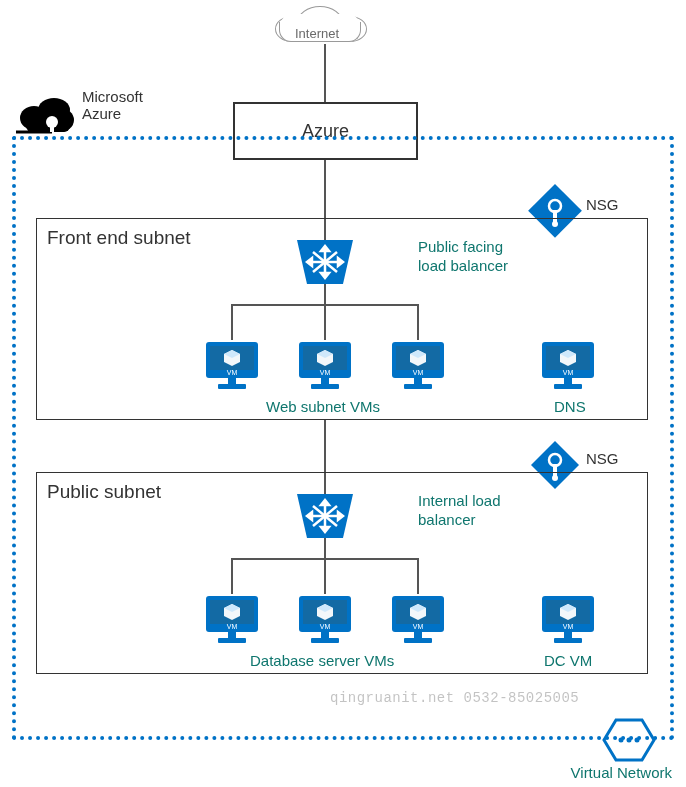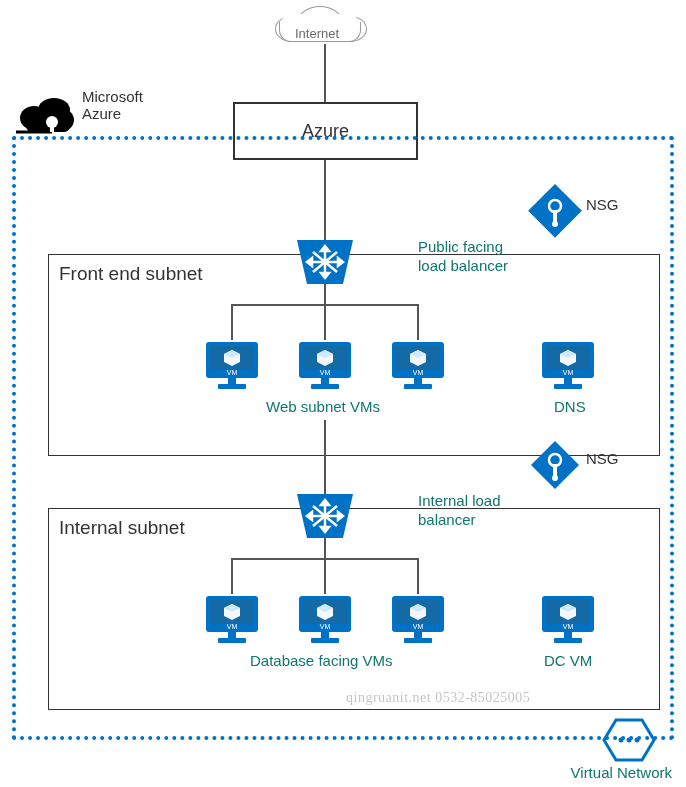--- a/index.html
+++ b/index.html
@@ -26,37 +26,37 @@
   .infra-box { position: absolute; left: 233px; top: 102px; width: 185px; height: 58px; border: 2px solid #333; background: #fff; text-align: center; display: flex; flex-direction: column; justify-content: center; font-size: 18px; }
 
   
   .vnet { position: absolute; left: 12px; top: 136px; width: 662px; height: 604px; border: 4px dotted #0072c6; border-radius: 2px; }
 
   
   .line-v { position: absolute; width: 2px; background: #555; }
   .line-h { position: absolute; height: 2px; background: #555; }
 
   
-  .subnet { position: absolute; left: 48px; width: 612px; border: 1.5px solid #333; margin-top: 36px; }
+  .subnet { position: absolute; left: 36px; width: 612px; border: 1.5px solid #333; }
   .subnet-title { position: absolute; left: 10px; top: 8px; font-size: 19px; }
 
   
   .lb { position: absolute; width: 64px; height: 44px; }
   .lb svg { display: block; }
 
   
   .nsg { position: absolute; width: 54px; height: 54px; }
 
   
   .vm { position: absolute; width: 56px; height: 52px; }
 
   
   .vnet-icon { position: absolute; width: 54px; height: 44px; }
 
-  .watermark { position: absolute; left: 330px; top: 690px; font-family: Liberation Serif, serif; font-size: 14px; color: rgba(40,40,40,0.28); letter-spacing: 0.5px; margin-left: 16px; }
+  .watermark { position: absolute; left: 330px; top: 690px; font-family: Liberation Mono, monospace; font-size: 14px; color: rgba(40,40,40,0.28); letter-spacing: 0.5px; }
 </style>
 </head>
 <body>
 
 <div class="cloud">
   <div class="ellipse e1"></div>
     <div class="ellipse e2"></div>
     <div class="ellipse e3"></div>
     <div class="base"></div>
     <div class="mask"></div>
@@ -192,21 +192,21 @@
   <svg width="54" height="54" viewBox="0 0 54 54">
     <path d="M27 3 L51 27 L27 51 L3 27 Z" fill="#0072c6"></path>
     <circle cx="27" cy="22" r="6" fill="none" stroke="#fff" stroke-width="2.5"></circle>
     <rect x="25" y="26" width="4" height="12" fill="#fff"></rect>
     <circle cx="27" cy="40" r="3" fill="#fff"></circle>
   </svg>
 </div>
 <div class="label" style="left:586px; top:450px;">NSG</div>
 
 <div class="subnet" style="top:472px; height:202px;">
-  <div class="subnet-title">Internal subnet</div>
+  <div class="subnet-title">Public subnet</div>
 </div>
 
 <div class="lb" style="left:293px; top:494px;">
   <svg width="64" height="44" viewBox="0 0 64 44">
     <path d="M4 0 L60 0 L50 44 L14 44 Z" fill="#0072c6"></path>
     <g stroke="#fff" stroke-width="2.5" fill="none">
       <line x1="32" y1="8" x2="32" y2="36"></line>
         <line x1="16" y1="22" x2="48" y2="22"></line>
       <line x1="20" y1="12" x2="44" y2="32"></line>
         <line x1="44" y1="12" x2="20" y2="32"></line>
@@ -274,21 +274,21 @@
   <g fill="#fff">
     <path d="M28 10 L36 14 L36 22 L28 26 L20 22 L20 14 Z" fill="#fff" opacity="0.95"></path>
     <path d="M28 10 L36 14 L28 18 L20 14 Z" fill="#cfe8fb"></path>
   </g>
   <text x="28" y="35" text-anchor="middle" font-size="7" fill="#fff" font-family="Arial">VM</text>
   <rect x="24" y="38" width="8" height="6" fill="#0072c6"></rect>
   <rect x="14" y="44" width="28" height="5" rx="1" fill="#0072c6"></rect>
 </svg>
   </div>
 
-<div class="label azure-blue" style="left:250px; top:652px;">Database facing VMs</div>
+<div class="label azure-blue" style="left:250px; top:652px;">Database server VMs</div>
 <div class="label azure-blue" style="left:544px; top:652px;">DC VM</div>
 
 <div class="vnet-icon" style="left:602px; top:718px;">
   <svg width="54" height="44" viewBox="0 0 54 44">
     <path d="M14 2 L40 2 L52 22 L40 42 L14 42 L2 22 Z" fill="none" stroke="#0072c6" stroke-width="3"></path>
     <circle cx="19" cy="22" r="2.5" fill="#0072c6"></circle>
     <circle cx="27" cy="22" r="2.5" fill="#0072c6"></circle>
     <circle cx="35" cy="22" r="2.5" fill="#0072c6"></circle>
   </svg>
 </div>

